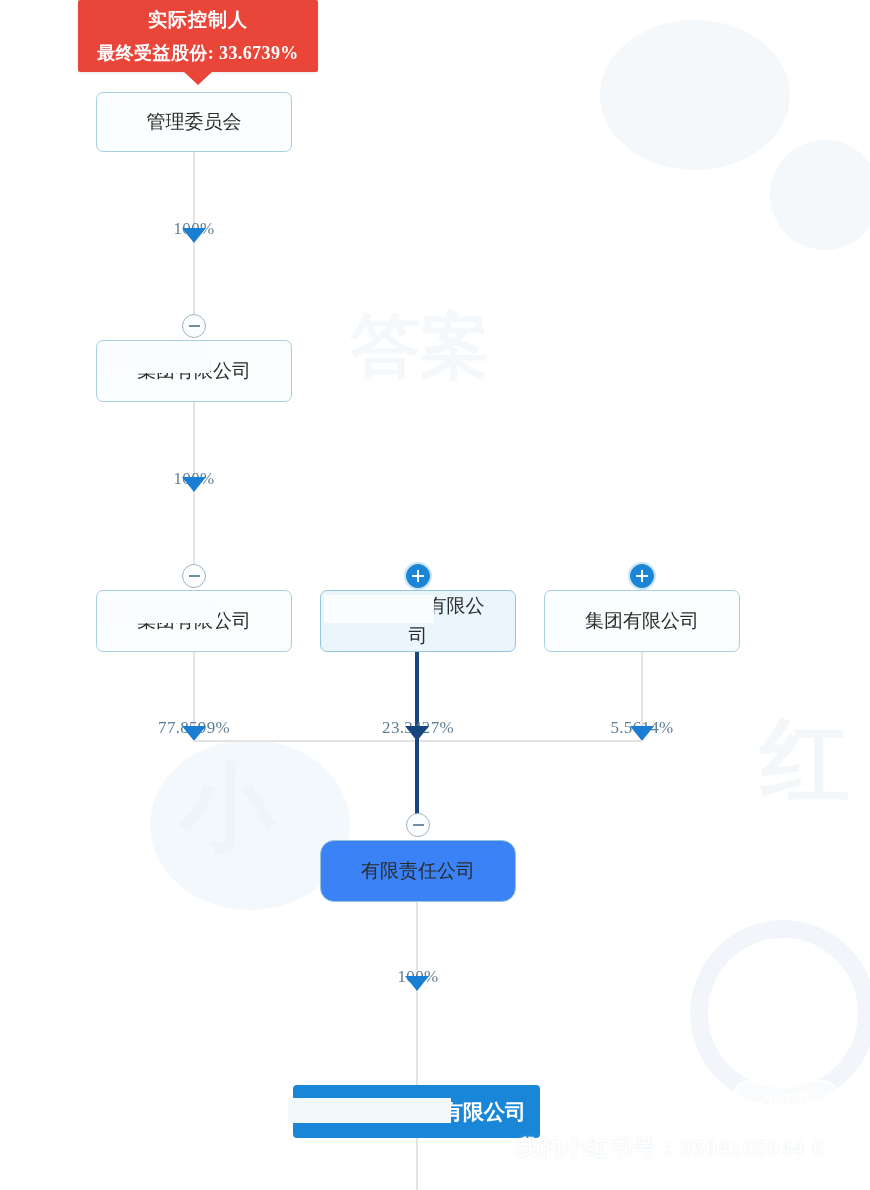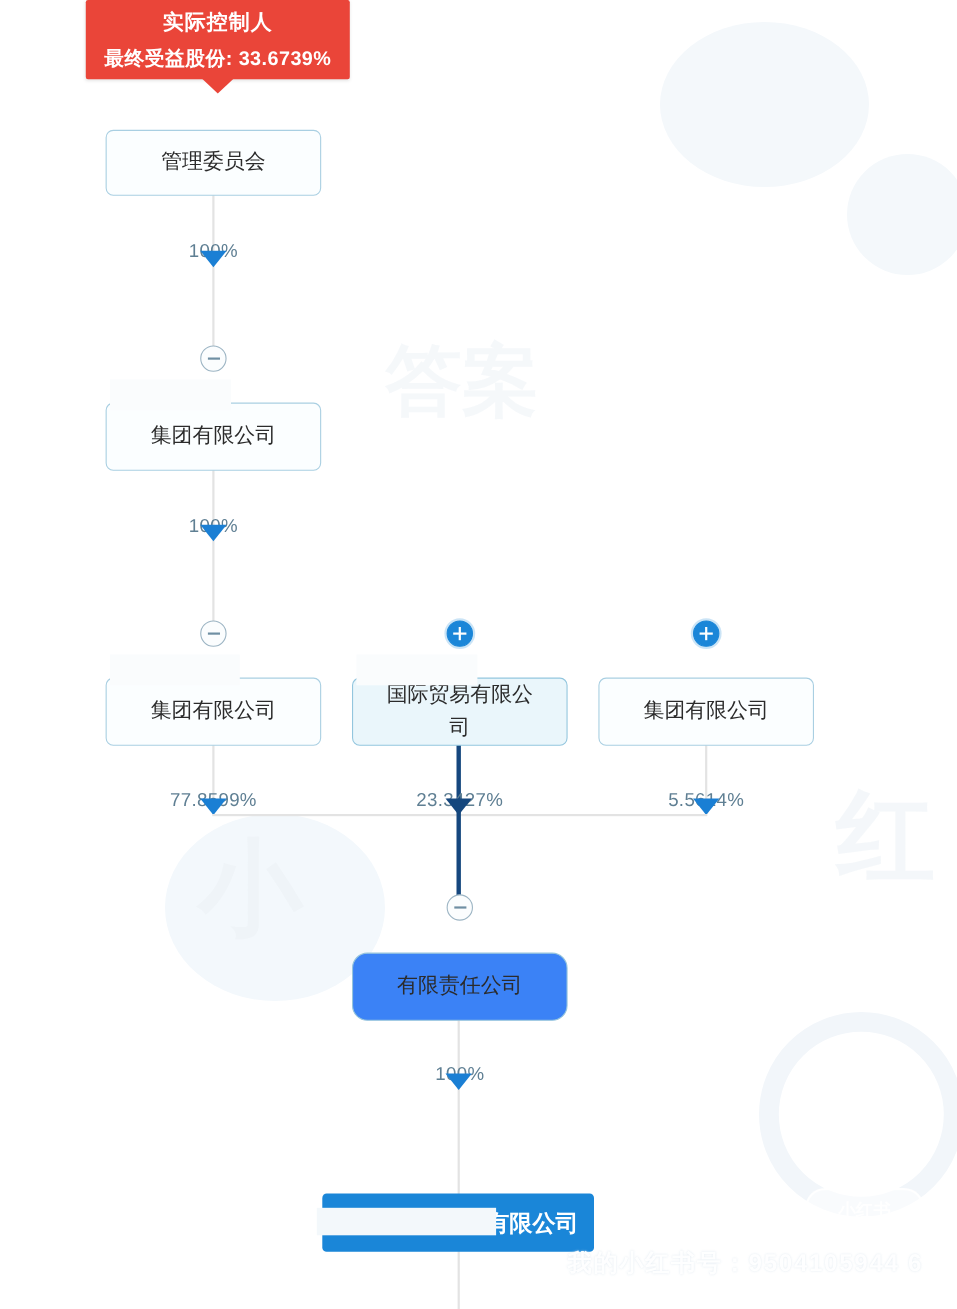--- a/index.html
+++ b/index.html
@@ -13,20 +13,21 @@
     font-family: "Liberation Sans", "DejaVu Sans", sans-serif;
     overflow: hidden;
     position: relative;
   }
 
   #canvas {
     position: absolute;
     left: 0; top: 0;
     width: 870px;
     height: 1190px;
+    font-family: Liberation Serif, serif;
   }
 
   
   .wm-blob {
     position: absolute;
     color: #eef3f7;
     font-weight: bold;
     user-select: none;
     pointer-events: none;
     white-space: nowrap;
@@ -115,21 +116,20 @@
     z-index: 5;
   }
   .node-box {
     background: #fbfeff;
     border: 1.6px solid #a9cfe2;
     border-radius: 7px;
     color: #2b2b2b;
     font-size: 19px;
     line-height: 30px;
     padding: 0 24px;
-    margin-top: 26px;
   }
   .node-box.highlight {
     background: #eaf6fb;
     border-color: #93c6de;
   }
   .node-box.square {
     border-radius: 14px;
     background: #3b82f6;
     border-color: #95c4dc;
   }

